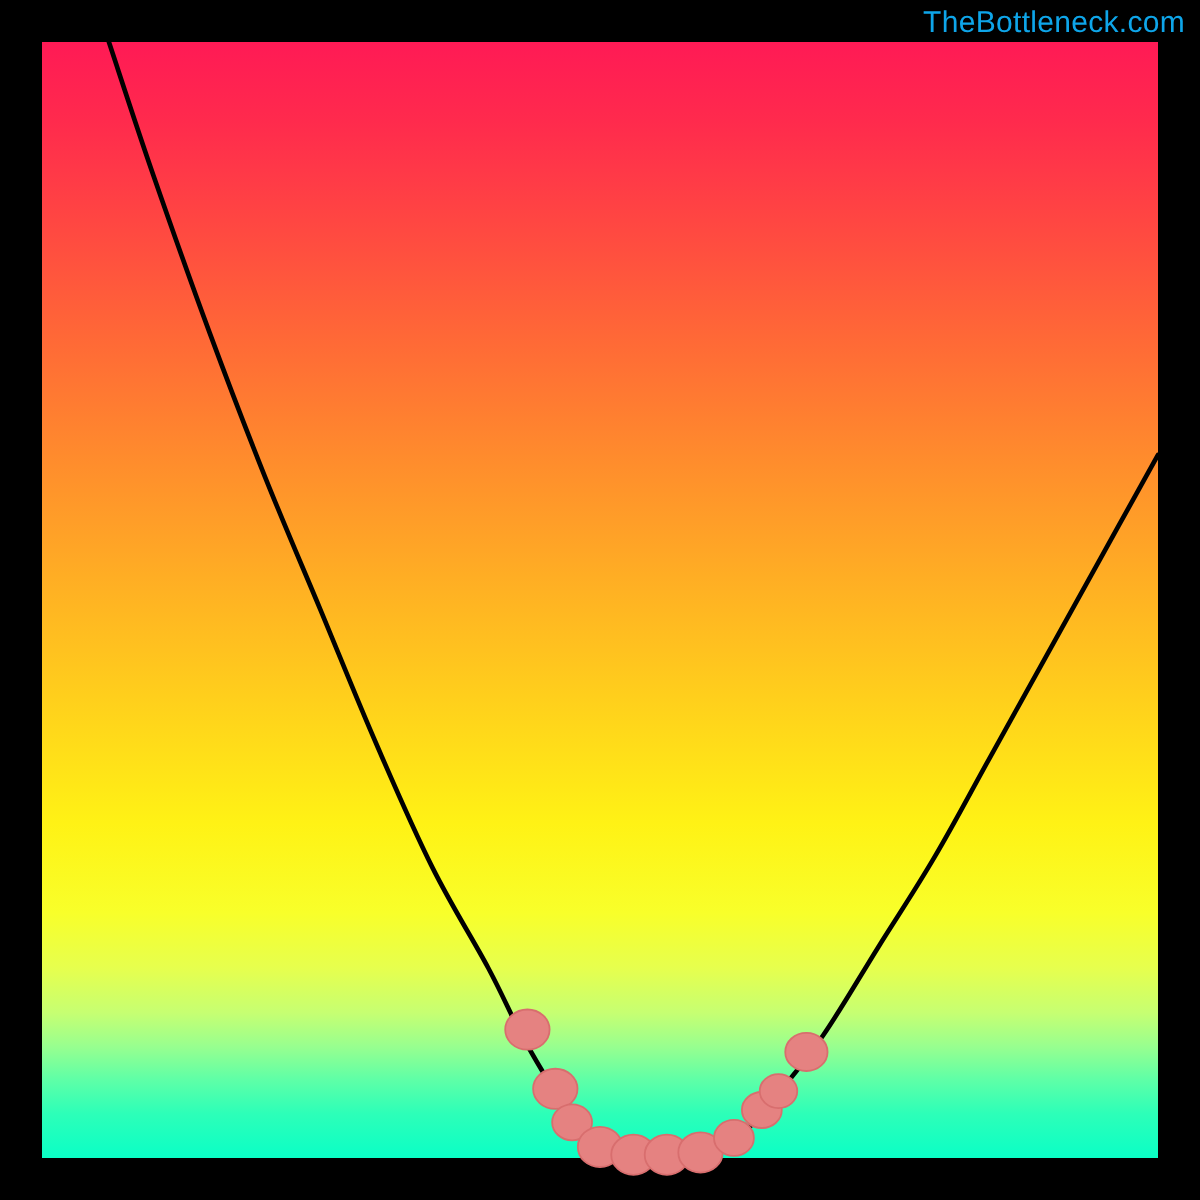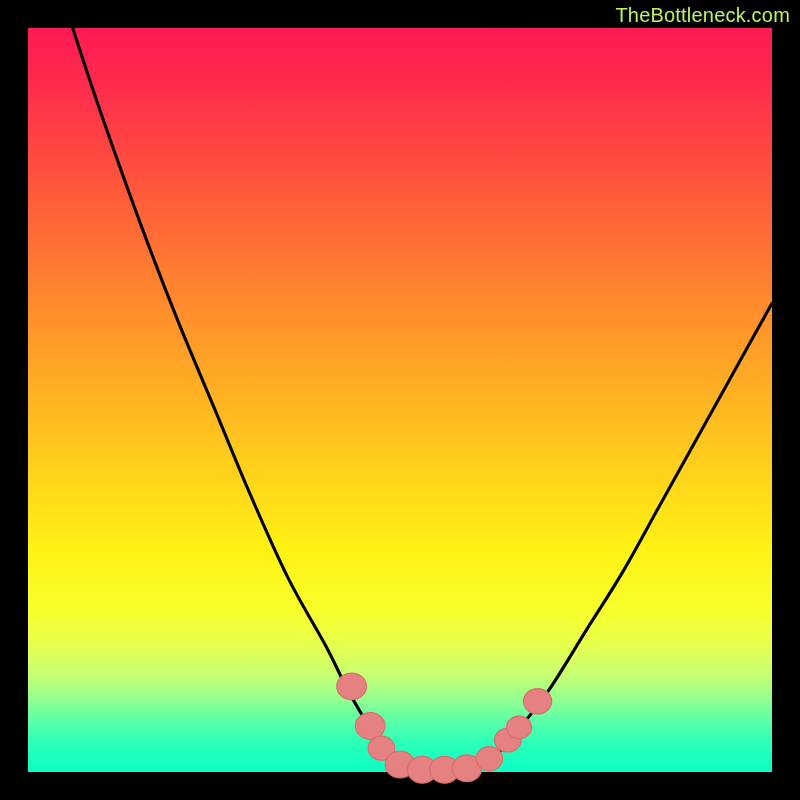--- a/index.html
+++ b/index.html
@@ -47,21 +47,21 @@
     left: 0;
     top: 0;
     width: 744px;
     height: 744px;
     overflow: visible;
   }
   .watermark {
     position: absolute;
     top: 4px;
     right: 10px;
-    color: #bef264;
+    color: #0ea5e9;
     font-size: 20px;
     font-weight: 500;
     letter-spacing: 0.2px;
   }
   .bead {
     fill: #e58281;
     stroke: #d86e6e;
     stroke-width: 1.2;
   }
 </style>

